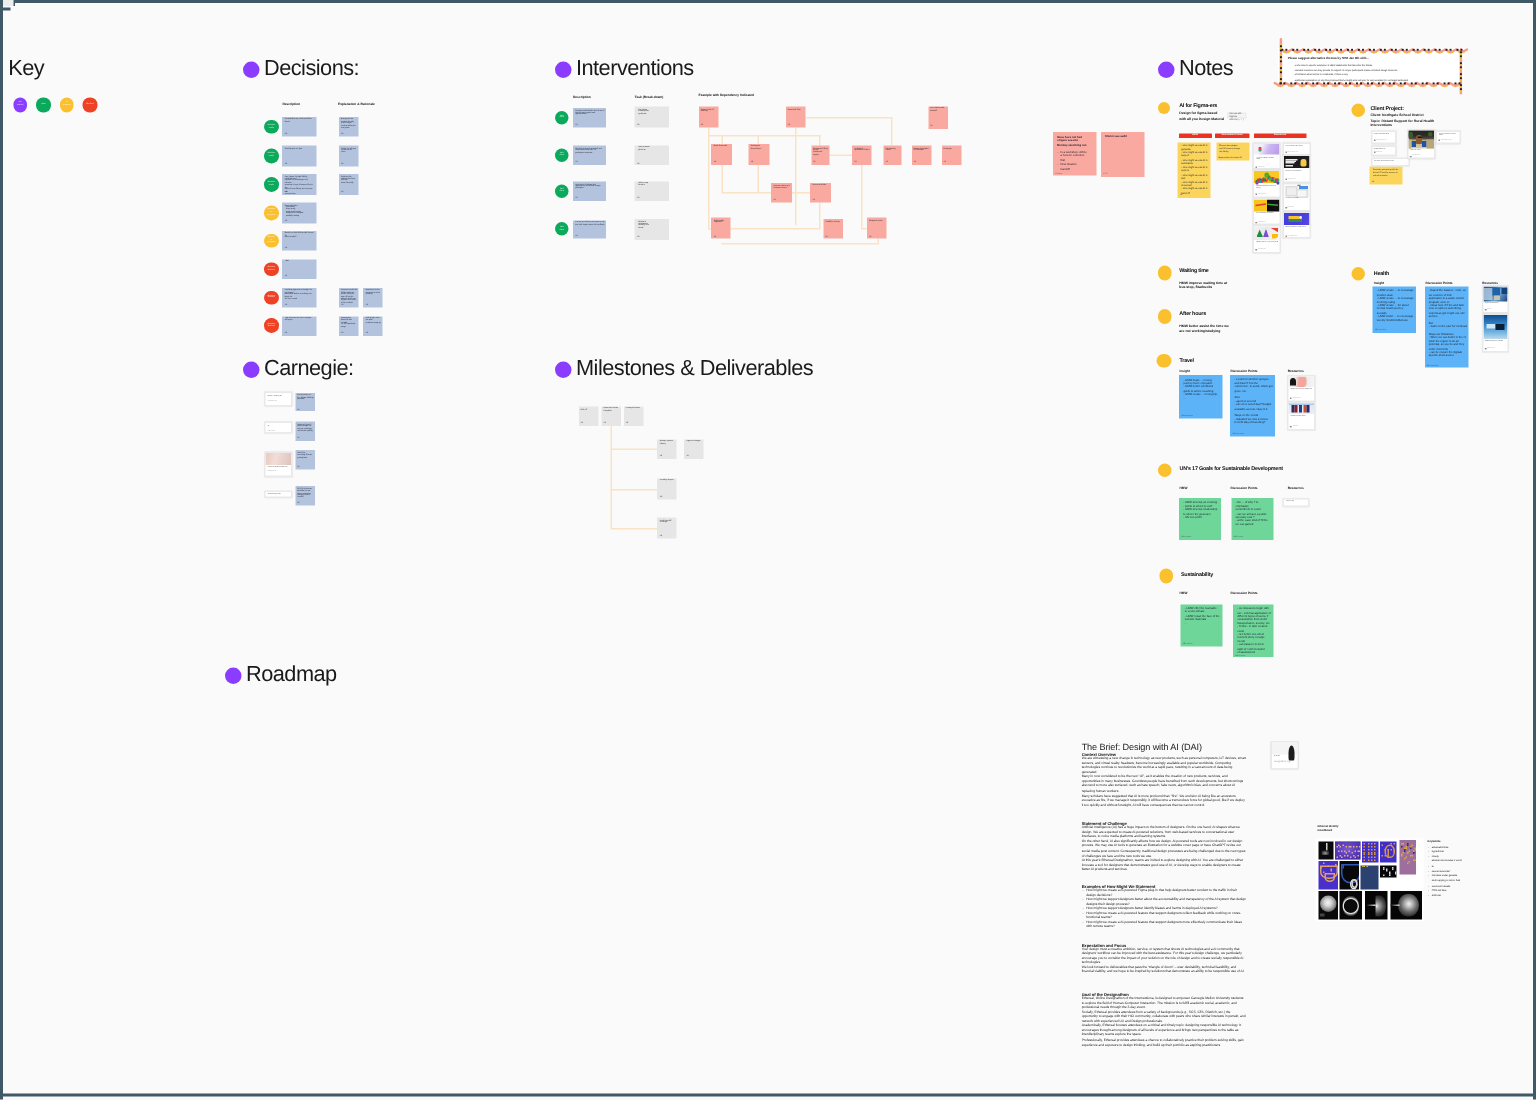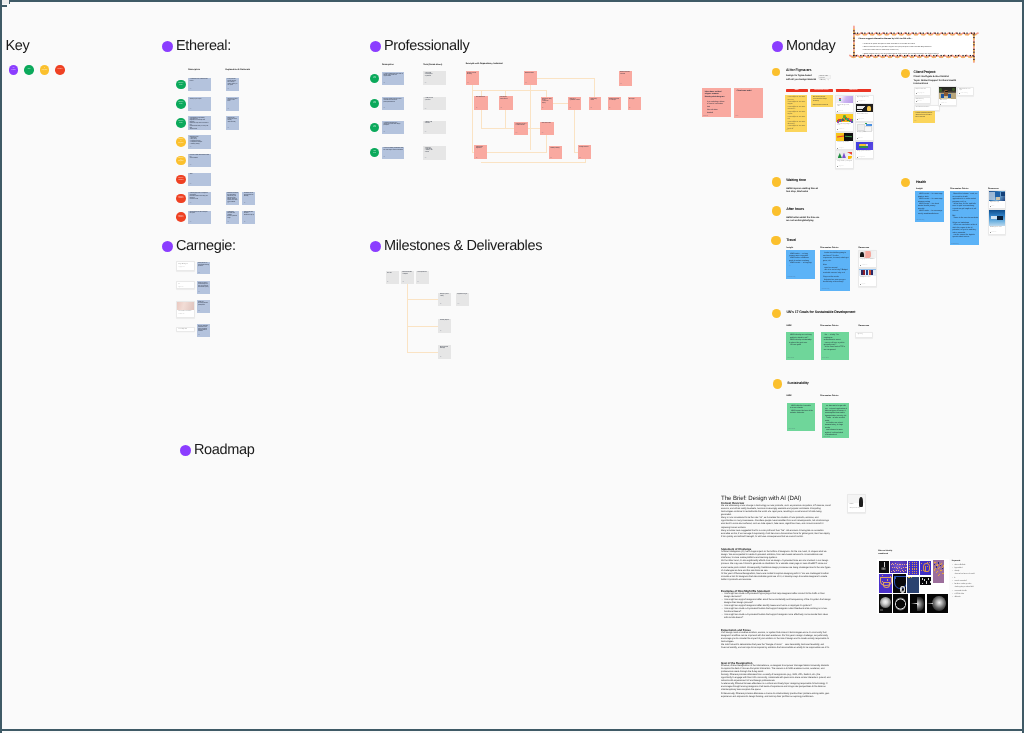--- a/index.html
+++ b/index.html
@@ -67,41 +67,41 @@
 </style>
 </head>
 <body>
 
 <div id="canvas">
     <div class="sect-title" style="left:5.5px;top:38px">
       <span>Key</span>
     </div>
     <div class="sect-title" style="left:162px;top:38px">
       <div class="dot"></div>
-      <span>Ethereal:</span>
+      <span>Decisions:</span>
     </div>
     <div class="sect-title" style="left:162px;top:238px">
       <div class="dot"></div>
       <span>Carnegie:</span>
     </div>
-    <div class="sect-title" style="left:180px;top:442px">
+    <div class="sect-title" style="left:150px;top:442px">
       <div class="dot"></div>
       <span>Roadmap</span>
     </div>
     <div class="sect-title" style="left:370px;top:38px">
       <div class="dot"></div>
-      <span>Professionally</span>
+      <span>Interventions</span>
     </div>
     <div class="sect-title" style="left:370px;top:238px">
       <div class="dot"></div>
       <span>Milestones &amp; Deliverables</span>
     </div>
     <div class="sect-title" style="left:772px;top:38px">
       <div class="dot"></div>
-      <span>Monday</span>
+      <span>Notes</span>
     </div>
     <div class="badge" style="left: 8.7px; top: 65.1px; width: 9.5px; height: 9.5px; background: rgb(139, 61, 255); white-space: pre-line;">not
 started</div>
     <div class="badge" style="left: 24.22px; top: 65.1px; width: 9.5px; height: 9.5px; background: rgb(11, 169, 91); white-space: pre-line;">done</div>
     <div class="badge" style="left: 39.74px; top: 65.1px; width: 9.5px; height: 9.5px; background: rgb(251, 192, 45); white-space: pre-line;">in
 progress</div>
     <div class="badge" style="left: 55.26px; top: 65.1px; width: 9.5px; height: 9.5px; background: rgb(239, 65, 35); white-space: pre-line;">blocked</div>
     <div class="colhdr" style="left:188.3px;top:68.60000000000001px">Description</div>
     <div class="colhdr" style="left:225.4px;top:68.60000000000001px">Explanation &amp; Rationale</div>
     <div class="badge" style="left:176px;top:79.75px;width:9.7px;height:9.7px;background:#0ba95b">decision

